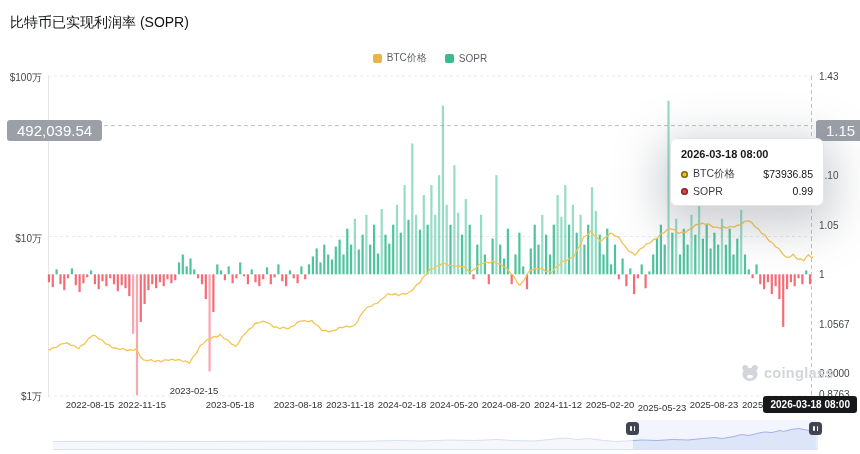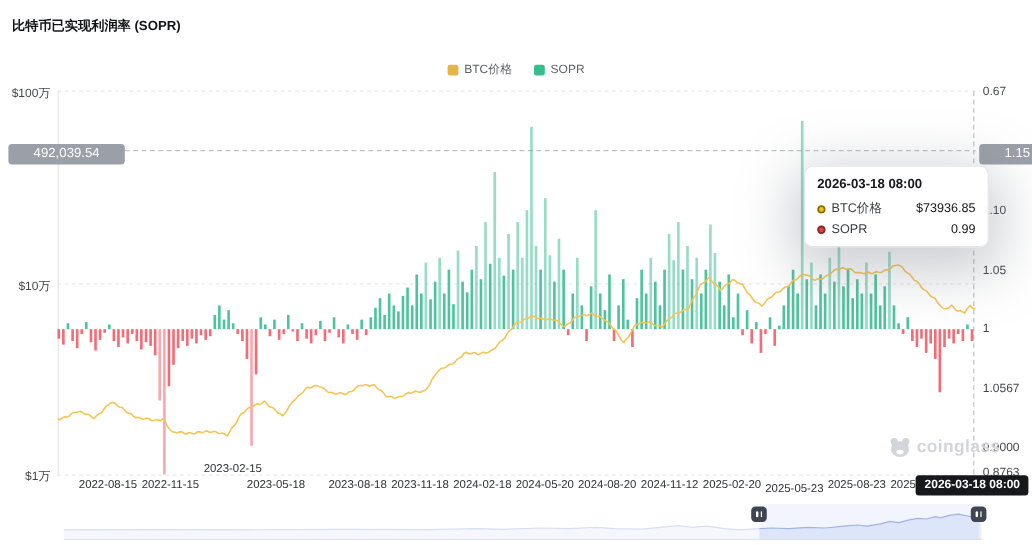--- a/index.html
+++ b/index.html
@@ -1,30 +1,30 @@
 <!DOCTYPE html>
 <html><head>
 <meta charset="utf-8">
 <style>
   html,body{margin:0;padding:0;overflow:hidden;}
   body{width:860px;height:454px;position:relative;background:#fff;
        font-family:"Liberation Sans",sans-serif;-webkit-font-smoothing:antialiased;}
-  .title{position:absolute;left:10px;top:14px;font-size:11px;font-weight:bold;color:#121317;}
+  .title{position:absolute;left:10px;top:14px;font-size:14px;font-weight:normal;color:#121317;}
   .legend{position:absolute;left:0;right:0;top:51px;display:flex;justify-content:center;gap:18px;
           font-size:10px;color:#5d6066;align-items:center;}
   .legend-item{display:flex;align-items:center;gap:5px;cursor:pointer;}
   .swatch{width:9px;height:9px;border-radius:2px;display:inline-block;}
   #main-svg{position:absolute;left:48px;top:76px;overflow:visible;}
   .grid{stroke:#e8e9ec;stroke-width:1;stroke-dasharray:3 3;}
   .ch{stroke:#bfc2c8;stroke-width:1;stroke-dasharray:4 3;}
   .ylab{position:absolute;font-size:10px;color:#44464c;white-space:nowrap;}
   .ylab.left{width:42px;text-align:right;}
   .xlab{position:absolute;font-size:9.5px;color:#303237;transform:translateX(-50%);white-space:nowrap;}
-  .badge-gray{position:absolute;background:#9ba0a8;color:#fff;font-size:11px;line-height:1;
-              padding:3px 21px;border-radius:3px;z-index:4;}
+  .badge-gray{position:absolute;background:#9ba0a8;color:#fff;font-size:15px;line-height:1;
+              padding:3px 10px;border-radius:3px;z-index:4;}
   .badge-dark{position:absolute;background:#17181c;color:#fff;font-size:10px;font-weight:bold;line-height:1;
               padding:3.5px 7px;border-radius:3px;z-index:6;white-space:nowrap;}
   .tooltip{position:absolute;left:670px;top:138px;width:132px;background:rgba(255,255,255,.97);
            border:1px solid #e5e5e9;border-radius:7px;padding:9px 10px 8px;z-index:5;
            box-shadow:0 12px 45px 10px rgba(120,126,138,.38);}
   .tt-date{font-size:11px;font-weight:bold;color:#17181b;margin-bottom:7px;}
   .tt-row{display:flex;align-items:center;gap:5px;font-size:10.5px;color:#3a3c42;margin-top:4px;}
   .tt-val{margin-left:auto;font-weight:normal;color:#141519;}
   .marker{width:7px;height:7px;border-radius:50%;display:inline-block;
           box-shadow:inset 0 0 0 1.5px rgba(40,30,20,.55);}
@@ -258,21 +258,21 @@
     <rect x="753.3" y="198.3" width="2.2" height="9.9" fill="#F2525E" opacity="0.85"></rect>
     <rect x="757.1" y="194.4" width="2.2" height="4.0" fill="#2FB98D" opacity="0.85"></rect>
     <rect x="760.9" y="198.3" width="2.2" height="9.9" fill="#F2525E" opacity="0.85"></rect>
     <polyline points="0.0,273.4 1.9,273.7 3.8,272.4 5.7,271.4 7.7,271.6 9.6,270.8 11.5,268.7 13.4,267.8 15.3,267.6 17.2,267.4 19.1,266.8 21.0,268.1 22.9,269.4 24.9,269.3 26.8,269.9 28.7,271.8 30.6,272.7 32.6,270.2 34.5,268.9 36.5,268.0 38.5,265.3 40.4,262.5 42.4,261.4 44.4,259.6 46.2,259.3 48.1,260.2 49.9,262.3 51.8,263.3 53.7,263.6 55.5,265.4 57.4,267.6 59.3,268.3 61.2,268.8 63.1,270.7 65.0,272.1 66.9,271.8 68.8,272.4 70.8,273.4 72.7,273.2 74.6,272.4 76.5,273.2 78.4,274.6 80.3,274.5 82.2,273.6 84.2,274.2 86.1,274.3 88.0,272.8 89.9,275.7 91.8,279.6 93.7,282.1 95.6,283.8 97.5,284.1 99.5,284.8 101.4,284.1 103.3,283.7 105.2,285.0 107.1,285.8 109.0,284.7 110.9,284.7 112.8,285.7 114.8,285.2 116.7,283.8 118.6,283.9 120.5,284.6 122.4,283.7 124.3,283.1 126.2,284.0 128.1,284.3 130.1,283.4 132.0,283.8 133.9,285.2 135.8,285.3 137.7,284.9 139.6,286.1 141.5,287.2 143.4,283.7 145.3,280.5 147.3,278.6 149.2,275.7 151.1,271.6 153.0,268.7 155.0,268.0 157.0,265.9 159.0,263.7 161.0,263.5 162.9,262.7 164.8,261.2 166.6,260.6 168.5,261.0 170.3,260.2 172.1,258.2 174.0,260.1 175.9,262.5 177.9,263.4 179.8,264.0 181.7,266.1 183.6,268.2 185.5,268.8 187.4,270.4 189.3,268.7 191.1,266.2 192.9,262.6 194.8,260.0 196.6,258.3 198.6,256.3 200.6,253.6 202.6,252.4 204.6,250.9 206.6,247.8 208.5,246.8 210.4,247.2 212.3,246.5 214.2,245.2 216.1,245.4 218.0,246.2 219.9,246.8 221.8,247.5 223.8,249.6 225.7,251.1 227.6,250.9 229.5,251.5 231.4,252.5 233.3,252.2 235.2,251.2 237.2,251.8 239.1,252.8 241.0,252.4 242.9,250.5 244.8,250.2 246.7,249.3 248.6,247.0 250.5,245.7 252.5,245.2 254.4,245.2 256.3,244.4 258.2,245.1 260.1,245.9 262.0,245.1 263.9,244.6 265.9,247.1 267.9,248.8 269.9,249.5 271.9,251.8 273.9,254.7 276.0,254.4 278.2,254.4 280.3,255.8 282.4,255.5 284.6,254.4 286.5,254.4 288.4,253.9 290.3,252.1 292.2,251.2 294.1,251.7 296.1,251.1 298.0,249.9 300.0,250.4 302.0,251.1 304.0,250.1 306.0,249.5 308.0,247.6 310.0,244.5 312.0,240.2 314.0,237.3 315.9,234.8 317.9,232.6 319.8,230.8 321.7,230.7 323.6,230.1 325.5,228.2 327.4,227.6 329.3,227.3 331.2,225.6 333.2,223.2 335.1,222.2 337.0,221.1 338.9,218.2 340.8,217.7 342.7,218.7 344.6,218.8 346.5,217.8 348.5,218.2 350.4,219.7 352.5,218.5 354.7,217.5 356.8,218.2 358.9,217.7 361.1,216.0 363.0,215.1 364.9,213.9 366.8,211.1 368.7,208.6 370.6,207.6 372.6,205.8 374.5,202.0 376.5,199.7 378.5,198.2 380.5,195.3 382.5,192.5 384.4,192.8 386.3,192.4 388.2,190.5 390.2,189.5 392.1,189.3 394.0,187.7 396.0,187.1 398.0,188.2 399.9,189.4 401.9,189.0 403.9,189.5 406.1,190.6 408.2,190.1 410.3,189.4 412.5,190.6 414.6,190.6 416.7,191.3 418.8,193.5 420.9,195.7 423.0,195.9 425.0,193.9 426.9,193.2 428.8,191.3 430.7,188.8 432.6,188.0 434.5,187.7 436.7,186.6 438.8,186.1 440.9,187.1 443.1,186.3 445.2,184.8 447.2,186.8 449.2,187.9 451.2,187.6 453.2,188.6 455.2,190.5 457.2,191.6 459.2,192.6 461.1,195.5 463.1,198.0 465.1,199.1 467.4,203.0 469.7,207.3 472.0,209.4 474.0,206.5 476.0,204.4 478.0,200.8 480.0,196.8 481.9,194.5 483.9,194.4 485.8,192.9 487.7,192.5 489.6,193.4 491.5,193.2 493.4,192.1 495.4,193.6 497.4,195.3 499.4,195.2 501.4,195.3 503.4,196.7 505.5,194.4 507.7,191.1 509.8,189.8 511.9,188.4 514.1,185.5 516.0,184.8 517.9,185.0 519.8,183.8 521.7,182.1 523.6,182.0 525.6,181.6 527.5,177.0 529.5,173.0 531.5,170.3 533.5,166.2 535.5,161.3 537.4,160.0 539.3,159.2 541.2,156.9 543.1,155.0 545.0,157.9 546.8,160.3 548.7,161.3 550.5,163.0 552.3,165.9 554.3,164.4 556.3,161.8 558.3,160.6 560.3,159.7 562.3,157.1 564.4,157.5 566.5,159.6 568.6,160.5 570.7,160.9 572.8,164.7 574.9,168.1 577.0,169.8 579.1,173.0 581.0,175.5 582.9,176.2 584.8,176.8 586.8,179.0 588.9,177.2 591.0,173.9 593.1,172.3 595.2,171.5 597.0,169.4 598.8,167.6 600.7,167.4 602.5,166.8 604.4,164.7 606.2,163.2 608.0,163.0 609.9,161.7 611.7,159.1 613.5,157.4 615.4,157.1 617.2,155.7 619.0,153.5 620.9,152.8 622.7,152.9 624.8,153.4 626.9,153.9 629.0,156.4 631.1,157.6 633.2,156.3 635.3,156.5 637.4,156.5 639.5,154.6 641.7,153.1 643.8,152.6 646.0,150.3 648.1,148.5 650.3,148.5 652.1,148.2 653.9,147.2 655.8,147.5 657.6,148.5 659.4,148.0 661.3,148.2 663.1,149.7 664.9,151.3 666.8,151.2 668.6,151.1 670.4,151.7 672.3,152.1 674.1,151.1 676.0,150.8 677.8,152.1 679.9,151.7 682.1,150.4 684.2,150.8 686.4,151.1 688.5,149.6 690.4,148.9 692.3,149.1 694.2,147.7 696.1,145.7 698.1,145.2 700.0,144.8 702.1,145.4 704.2,146.9 706.3,150.0 708.4,151.6 710.3,152.7 712.2,155.3 714.1,157.7 716.0,158.4 718.0,160.4 719.9,163.5 721.8,165.4 723.7,166.2 725.6,168.1 727.5,170.7 729.4,171.8 731.3,172.9 733.6,176.5 735.9,179.3 738.2,181.1 740.5,181.3 742.8,180.5 745.1,178.2 746.9,180.4 748.7,182.6 750.5,183.3 752.3,182.8 754.0,183.8 755.8,184.9 758.1,181.1 760.4,178.7 762.7,180.9 765,181.5" fill="none" stroke="#F5C453" stroke-width="1.3"></polyline>
   </svg>
 
 <div id="labels">
     <div class="ylab left" style="left:0;top:71px">$100万</div>
     <div class="ylab left" style="left:0;top:232px">$10万</div>
     <div class="ylab left" style="left:0;top:390px">$1万</div>
-    <div class="ylab" style="left:819px;top:71px">0.67</div>
+    <div class="ylab" style="left:819px;top:71px">1.43</div>
     <div class="ylab" style="left:819px;top:121px">1.15</div>
     <div class="ylab" style="left:819px;top:170px">1.10</div>
     <div class="ylab" style="left:819px;top:220px">1.05</div>
     <div class="ylab" style="left:819px;top:269px">1</div>
     <div class="ylab" style="left:819px;top:319px">1.0567</div>
     <div class="ylab" style="left:819px;top:368px">0.9000</div>
     <div class="ylab" style="left:819px;top:389px">0.8763</div>
     <div class="xlab" style="left:90px;top:399px">2022-08-15</div>
     <div class="xlab" style="left:142px;top:399px">2022-11-15</div>
     <div class="xlab" style="left:194px;top:385px">2023-02-15</div>

